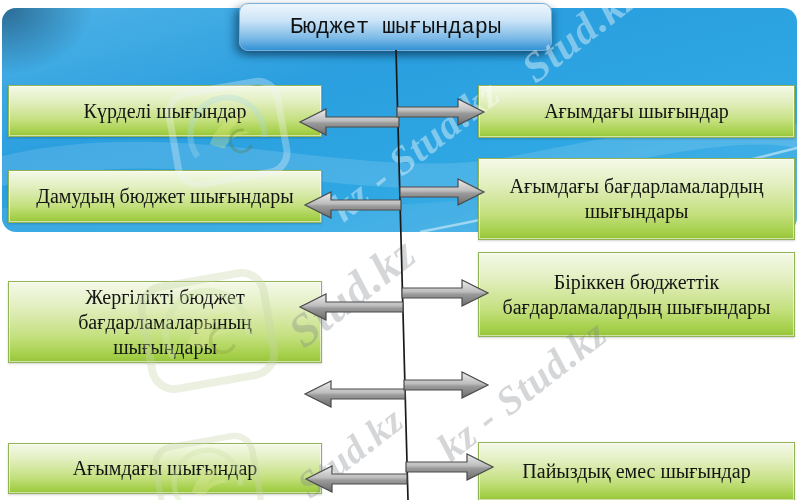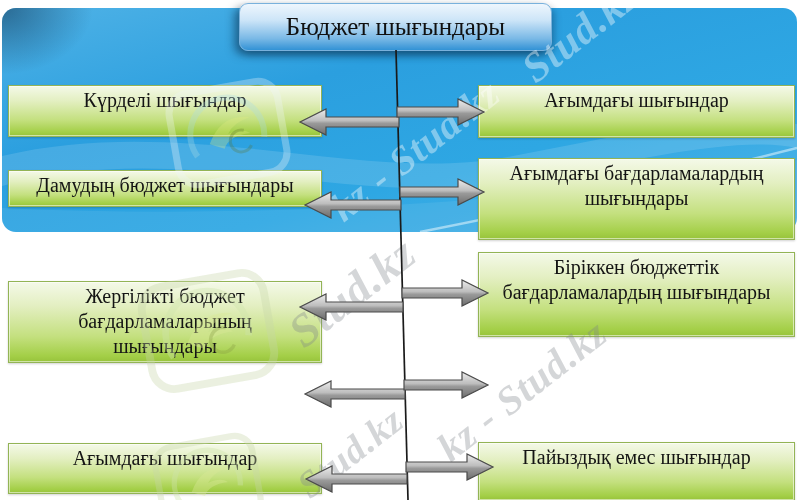--- a/index.html
+++ b/index.html
@@ -15,35 +15,36 @@
     z-index:1;
   }
   .panel::before{
     content:"";position:absolute;inset:0;border-radius:inherit;
     background:radial-gradient(130px 95px at 0% 0%,rgba(12,48,80,0.55),rgba(12,48,80,0) 70%);
   }
   .panel svg{position:absolute;inset:0;border-radius:inherit;}
   
   .node{
     position:absolute;z-index:10;box-sizing:border-box;
-    display:flex;justify-content:center;text-align:center;
+    display:flex;align-items:center;justify-content:center;text-align:center;
     font-size:20px;line-height:25px;color:#141414;
     background:linear-gradient(180deg,#f4f9e8 0%,#e3efc1 30%,#c4e07f 68%,#a4cf48 92%,#97c33b 100%);
     border:1px solid #93b455;
     box-shadow:inset 0 0 0 1px rgba(255,255,255,.55), 0 1px 2px rgba(0,0,0,.18);
     padding:2px 16px;
   }
   .title-node{
     position:absolute;left:239px;top:3px;width:313px;height:48px;z-index:12;
     box-sizing:border-box;border-radius:9px;
     display:flex;align-items:center;justify-content:center;text-align:center;
-    font-size:25px;color:#101010;
+    font-size:22px;color:#101010;
     background:linear-gradient(180deg,#eef6fd 0%,#cde5f8 35%,#7ab9e6 75%,#3292d5 100%);
     border:1px solid #79b1dc;
     box-shadow:-5px 4px 9px rgba(8,42,72,.5), 3px 4px 7px rgba(8,42,72,.3);
+    font-family:Liberation Mono, monospace;
   }
   
   .connectors{position:absolute;left:0;top:0;z-index:30;pointer-events:none;}
   
   .wm{
     position:absolute;z-index:25;pointer-events:none;white-space:nowrap;
     font-style:italic;font-weight:bold;letter-spacing:1px;
     transform:translate(-50%,-50%) rotate(-38deg);
   }
   .wm-white{color:rgba(255,255,255,0.40);}
@@ -63,21 +64,21 @@
     </svg>
   </div>
 
   <div class="title-node">
     <span>Бюджет шығындары</span>
   </div>
 
   <div class="node" style="left:8px;top:85px;width:314px;height:52px;">
       <span>Күрделі шығындар</span>
     </div>
-  <div class="node" style="left:8px;top:170px;width:314px;height:37px;">
+  <div class="node" style="left:8px;top:170px;width:314px;height:53px;">
       <span>Дамудың бюджет шығындары</span>
     </div>
   <div class="node" style="left:8px;top:249px;width:314px;height:82px;margin-top:32px;">
       <span>Жергілікті бюджет бағдарламаларының шығындары</span>
     </div>
   <div class="node" style="left:8px;top:443px;width:314px;height:51px;">
       <span>Ағымдағы шығындар</span>
     </div>
 
   <div class="node" style="left:478px;top:85px;width:317px;height:53px;">

